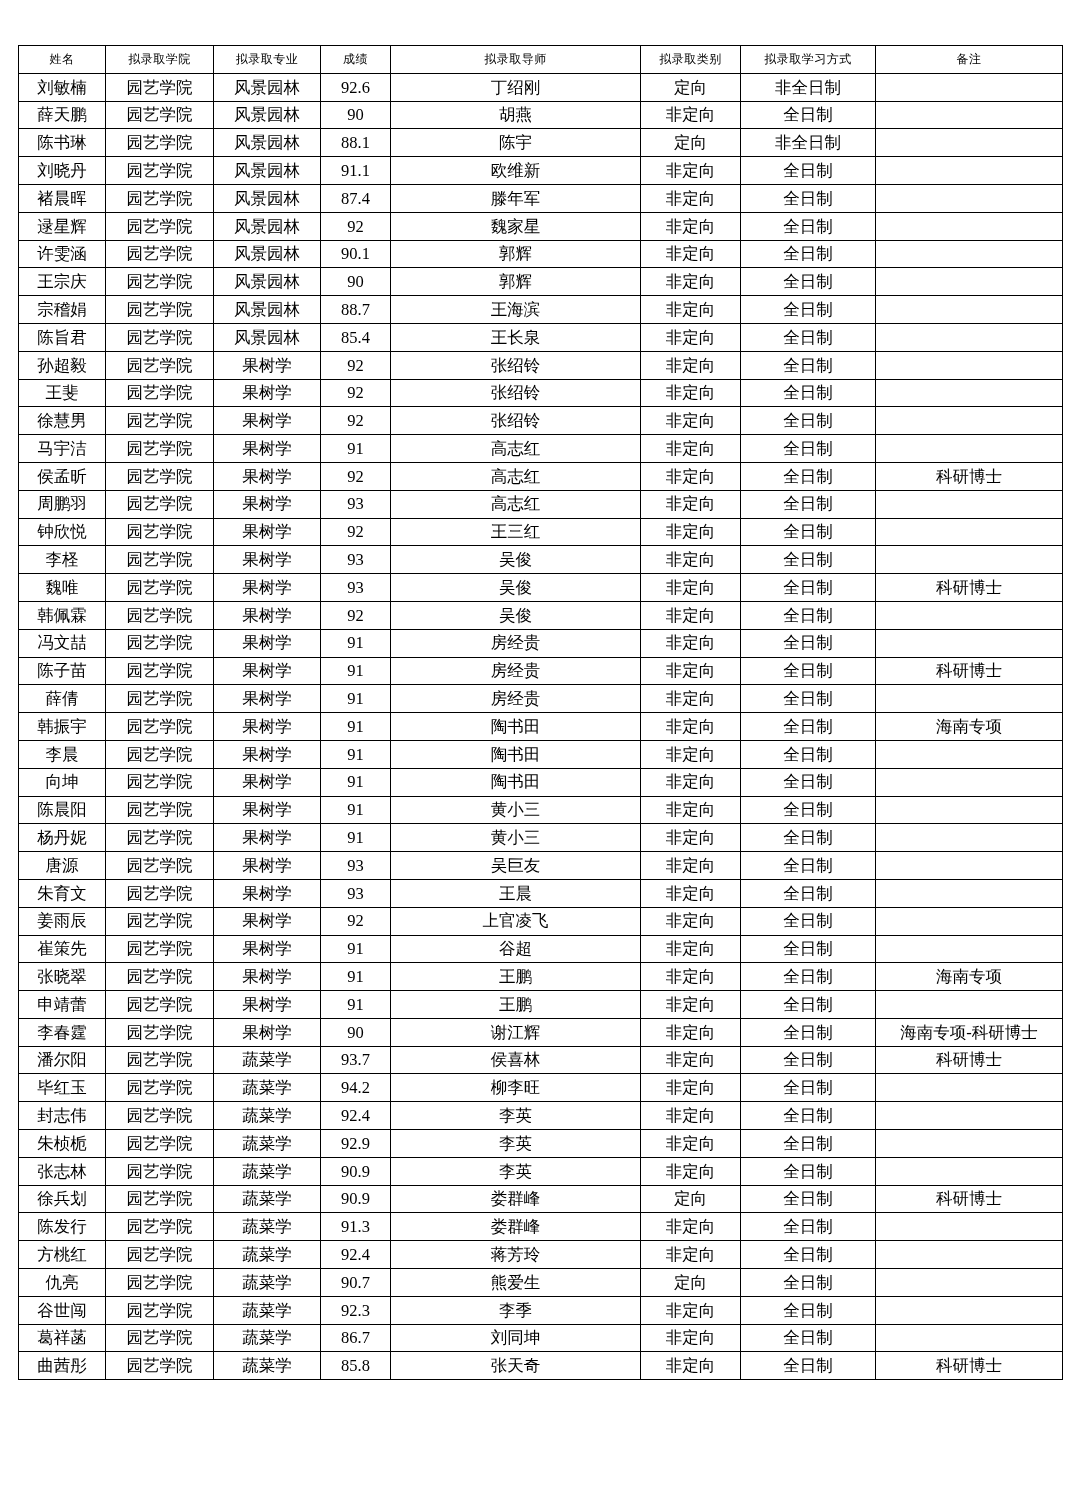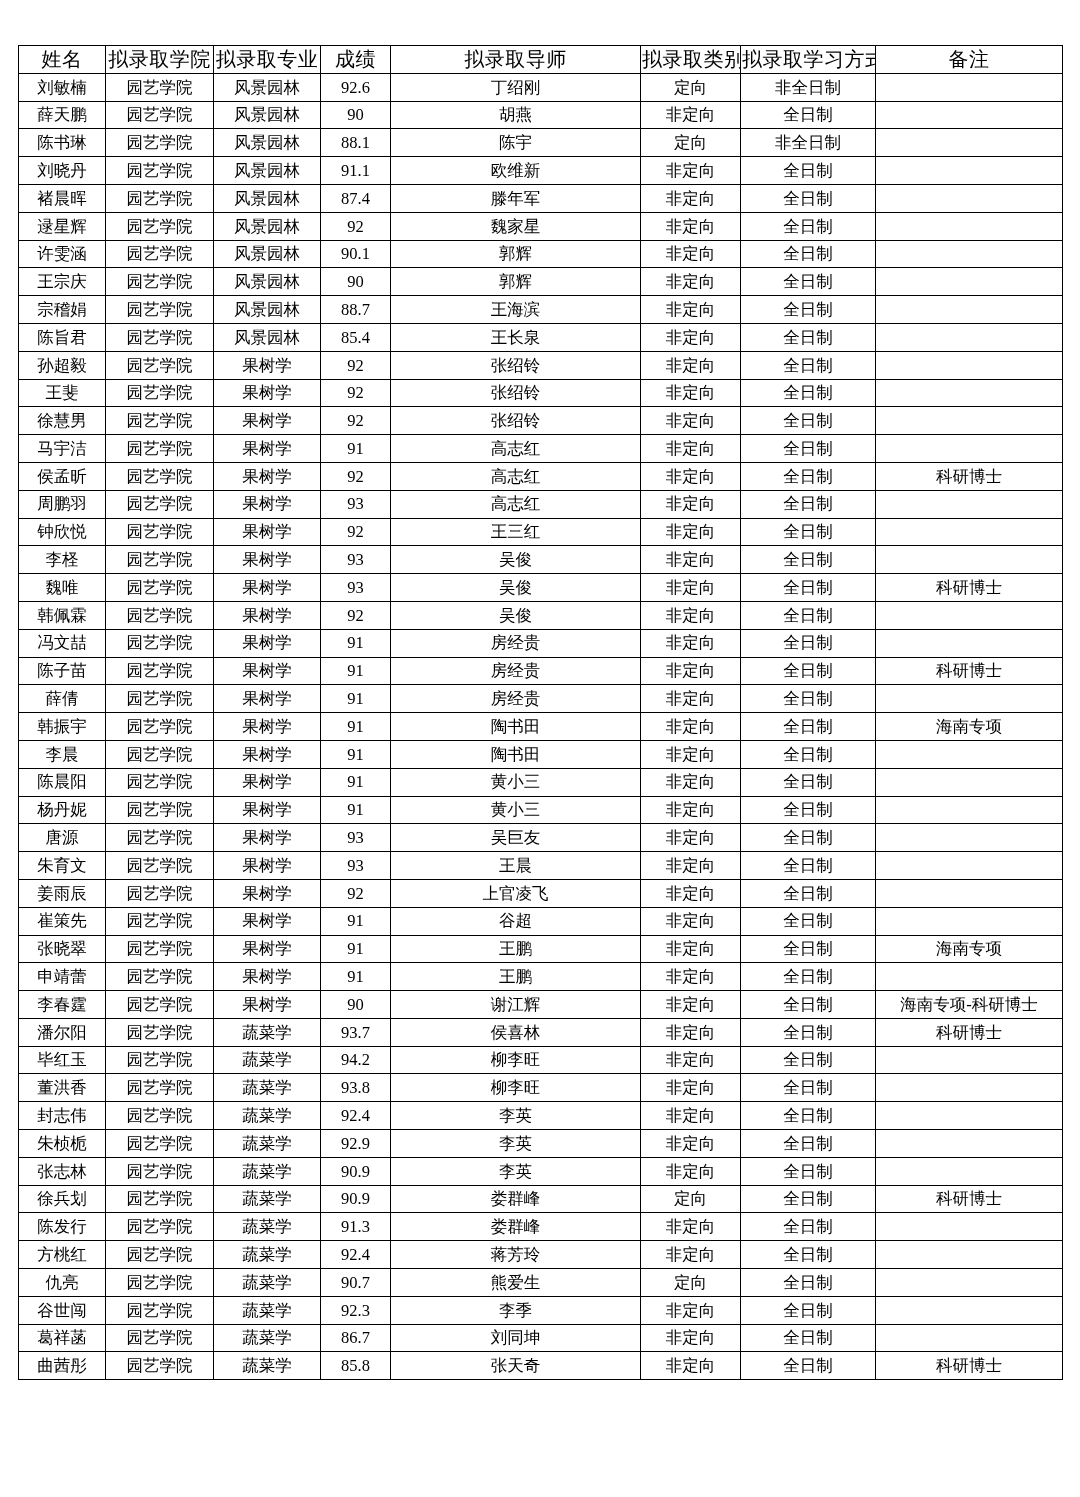--- a/index.html
+++ b/index.html
@@ -41,21 +41,21 @@
     text-align: center;
     vertical-align: middle;
     height: 26.8px;
     line-height: 1.05;
     padding: 0 1px;
     white-space: nowrap;
     overflow: hidden;
     font-weight: normal;
   }
   table.admissions thead th {
-    font-size: 20px;
+    font-size: 12px;
     letter-spacing: 0.5px;
   }
   table.admissions tbody td {
     font-size: 16.5px;
   }
   td.score {
     font-family: Liberation Serif, serif;
     font-size: 16px;
     font-weight: 600;
   }
@@ -332,20 +332,30 @@
           <td>李晨</td>
           <td>园艺学院</td>
           <td>果树学</td>
           <td class="score">91</td>
           <td>陶书田</td>
           <td>非定向</td>
           <td>全日制</td>
           <td></td>
         </tr>
         <tr>
+          <td>向坤</td>
+          <td>园艺学院</td>
+          <td>果树学</td>
+          <td class="score">91</td>
+          <td>陶书田</td>
+          <td>非定向</td>
+          <td>全日制</td>
+          <td></td>
+        </tr>
+        <tr>
           <td>陈晨阳</td>
           <td>园艺学院</td>
           <td>果树学</td>
           <td class="score">91</td>
           <td>黄小三</td>
           <td>非定向</td>
           <td>全日制</td>
           <td></td>
         </tr>
         <tr>
@@ -436,30 +446,20 @@
           <td>侯喜林</td>
           <td>非定向</td>
           <td>全日制</td>
           <td>科研博士</td>
         </tr>
         <tr>
           <td>毕红玉</td>
           <td>园艺学院</td>
           <td>蔬菜学</td>
           <td class="score">94.2</td>
-          <td>柳李旺</td>
-          <td>非定向</td>
-          <td>全日制</td>
-          <td></td>
-        </tr>
-        <tr>
-          <td>董洪香</td>
-          <td>园艺学院</td>
-          <td>蔬菜学</td>
-          <td class="score">93.8</td>
           <td>柳李旺</td>
           <td>非定向</td>
           <td>全日制</td>
           <td></td>
         </tr>
         <tr>
           <td>封志伟</td>
           <td>园艺学院</td>
           <td>蔬菜学</td>
           <td class="score">92.4</td>

